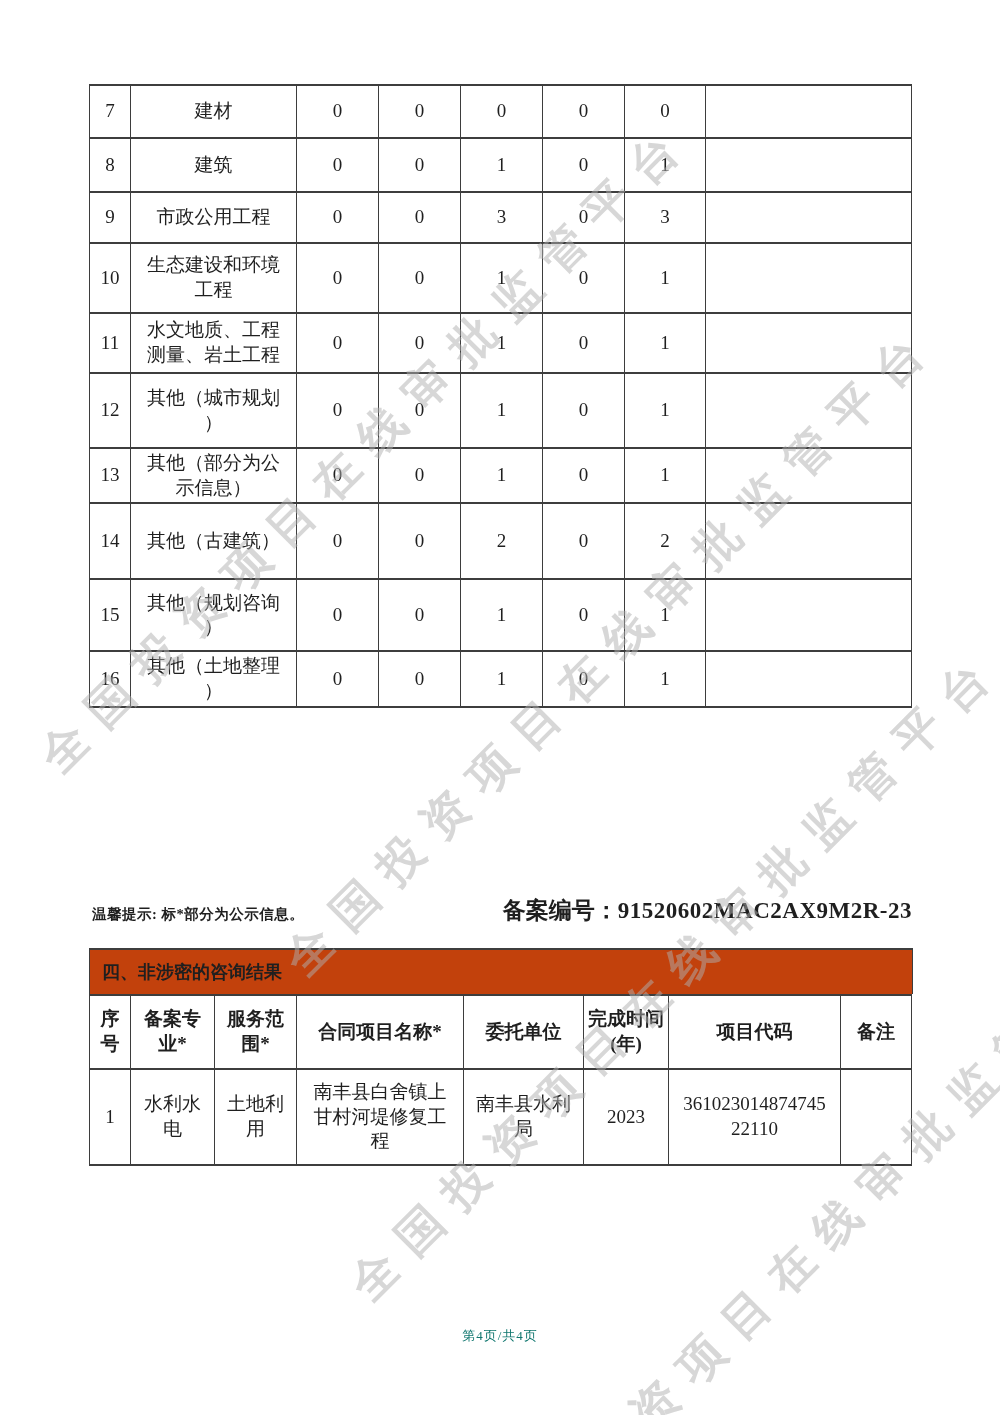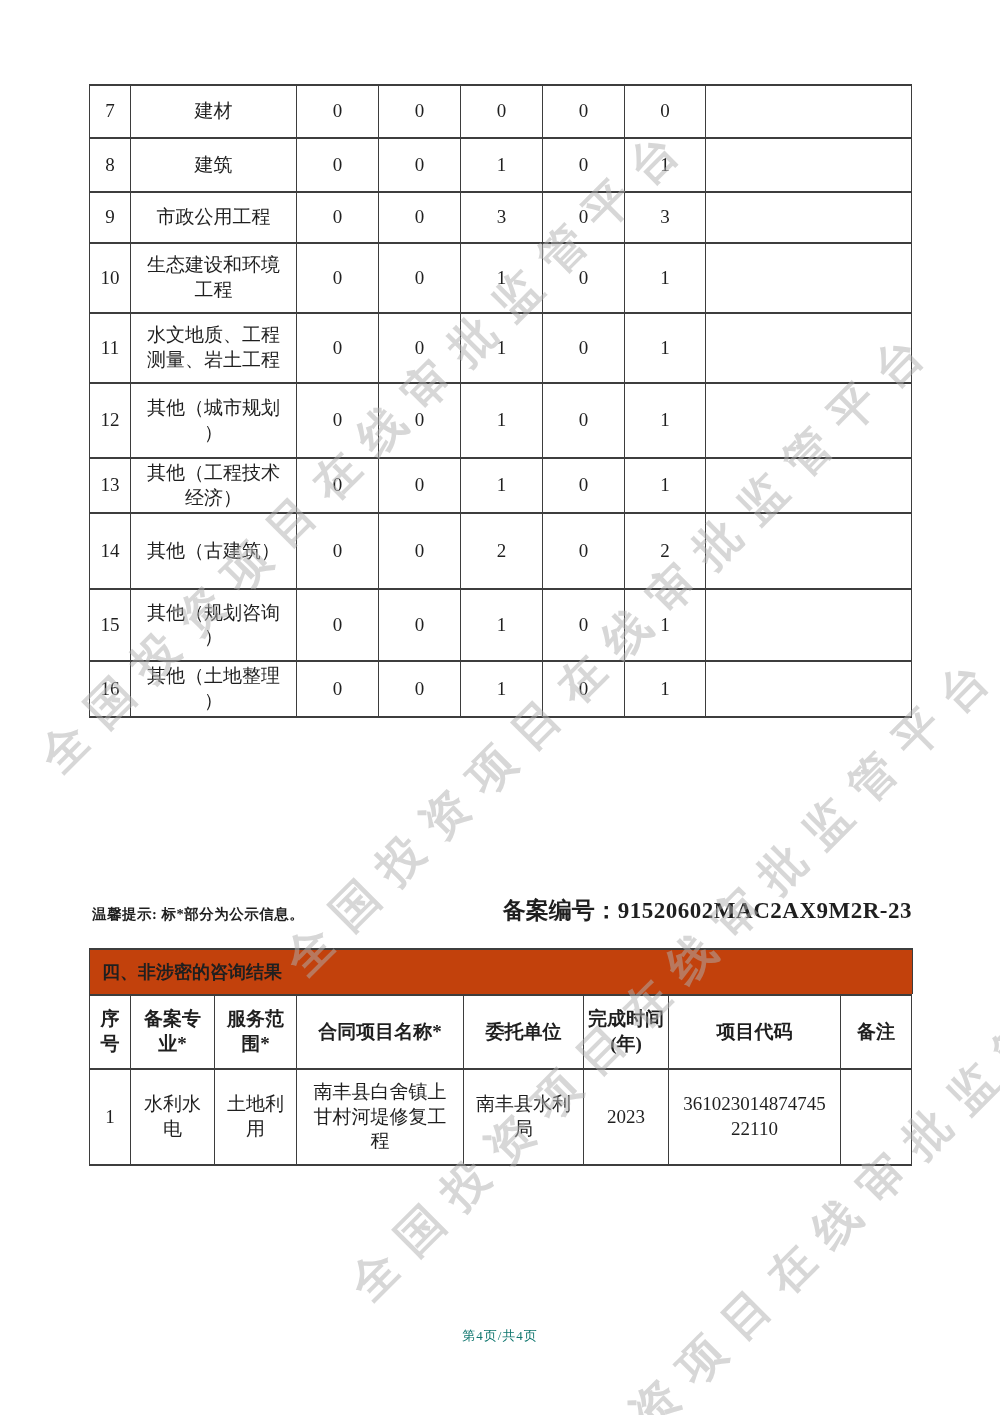--- a/index.html
+++ b/index.html
@@ -16,21 +16,21 @@
     font-size:19px;line-height:1.3;padding:2px 10px;
     word-break:break-all;line-break:anywhere;overflow:hidden;
   }
   .tbl th{font-weight:700;padding:2px 4px;}
   
   #summary-table{position:absolute;left:89px;top:84px;}
   #summary-table tr:nth-of-type(1){height:53px;}
   #summary-table tr:nth-of-type(2){height:54px;}
   #summary-table tr:nth-of-type(3){height:51px;}
   #summary-table tr:nth-of-type(4){height:70px;}
-  #summary-table tr:nth-of-type(5){height:70px;}
+  #summary-table tr:nth-of-type(5){height:60px;}
   #summary-table tr:nth-of-type(6){height:75px;}
   #summary-table tr:nth-of-type(7){height:53px;}
   #summary-table tr:nth-of-type(8){height:76px;}
   #summary-table tr:nth-of-type(9){height:72px;}
   #summary-table tr:nth-of-type(10){height:51px;}
   
   #notice{position:absolute;left:92px;top:905px;font-size:14.5px;font-weight:700;letter-spacing:.5px;}
   #record-no{position:absolute;right:88px;top:895px;font-size:23px;font-weight:700;white-space:nowrap;}
   #record-no .num{letter-spacing:.5px;}
   
@@ -145,21 +145,21 @@
         <td>0</td>
         <td>0</td>
         <td>1</td>
         <td>0</td>
         <td>1</td>
         <td></td>
       </tr>
 
       <tr>
         <td>13</td>
-        <td>其他（工程技术经济）</td>
+        <td>其他（部分为公示信息）</td>
         <td>0</td>
         <td>0</td>
         <td>1</td>
         <td>0</td>
         <td>1</td>
         <td></td>
       </tr>
 
       <tr>
         <td>14</td>

